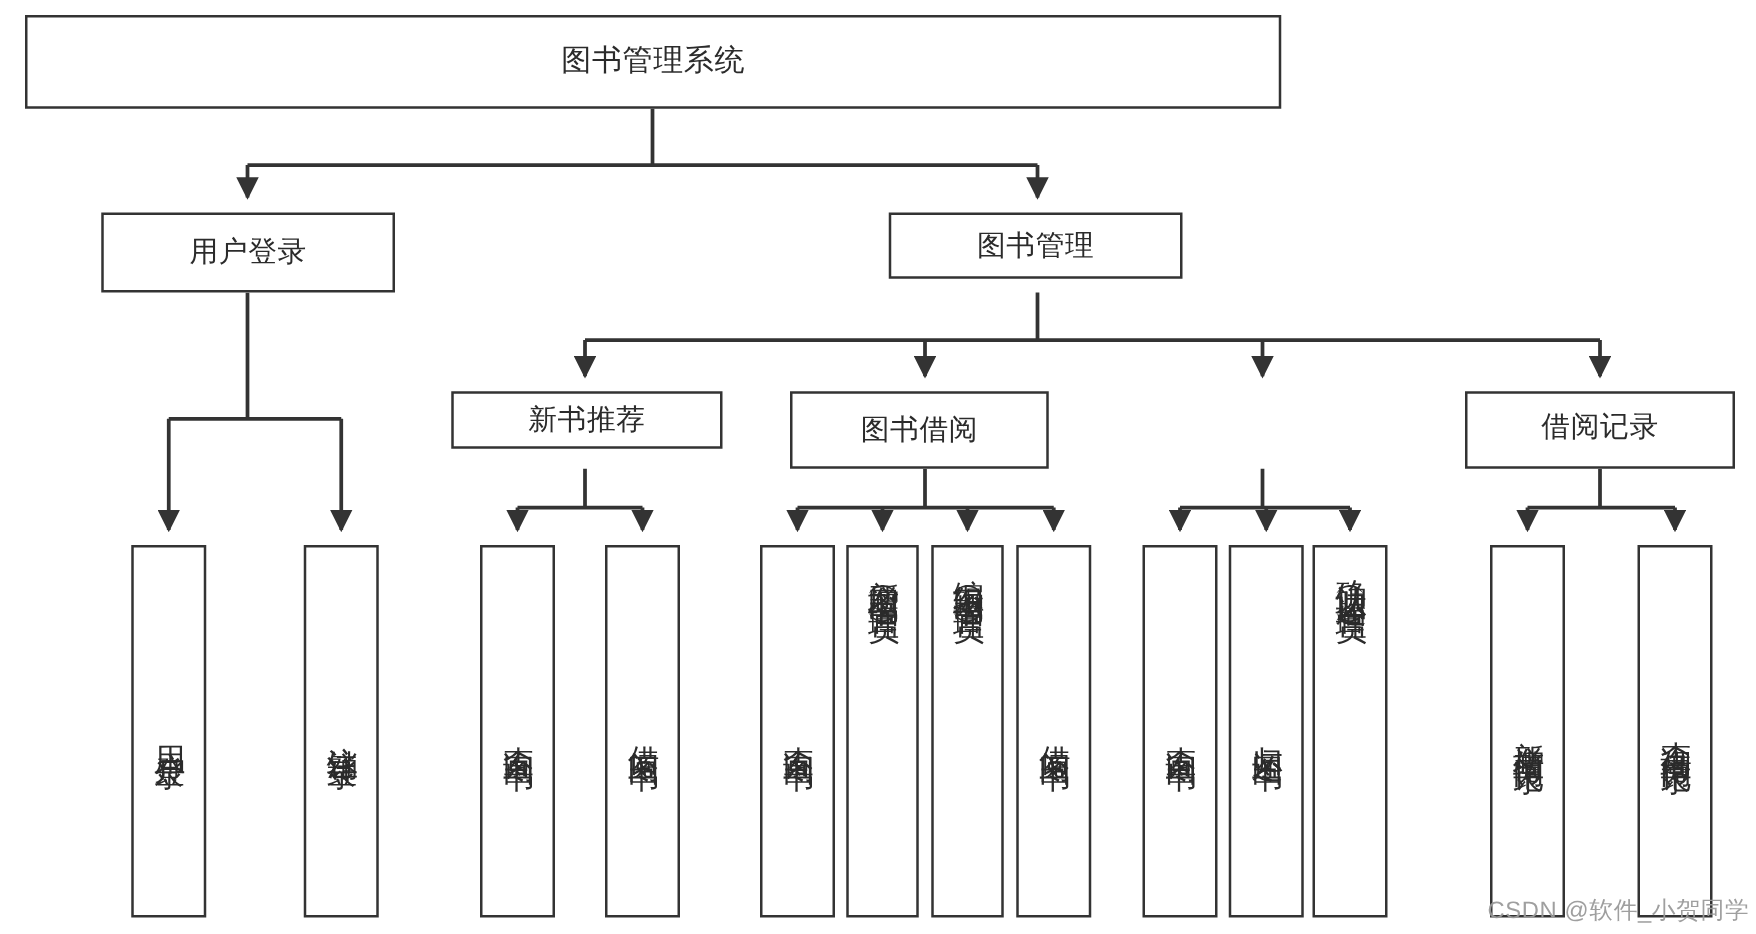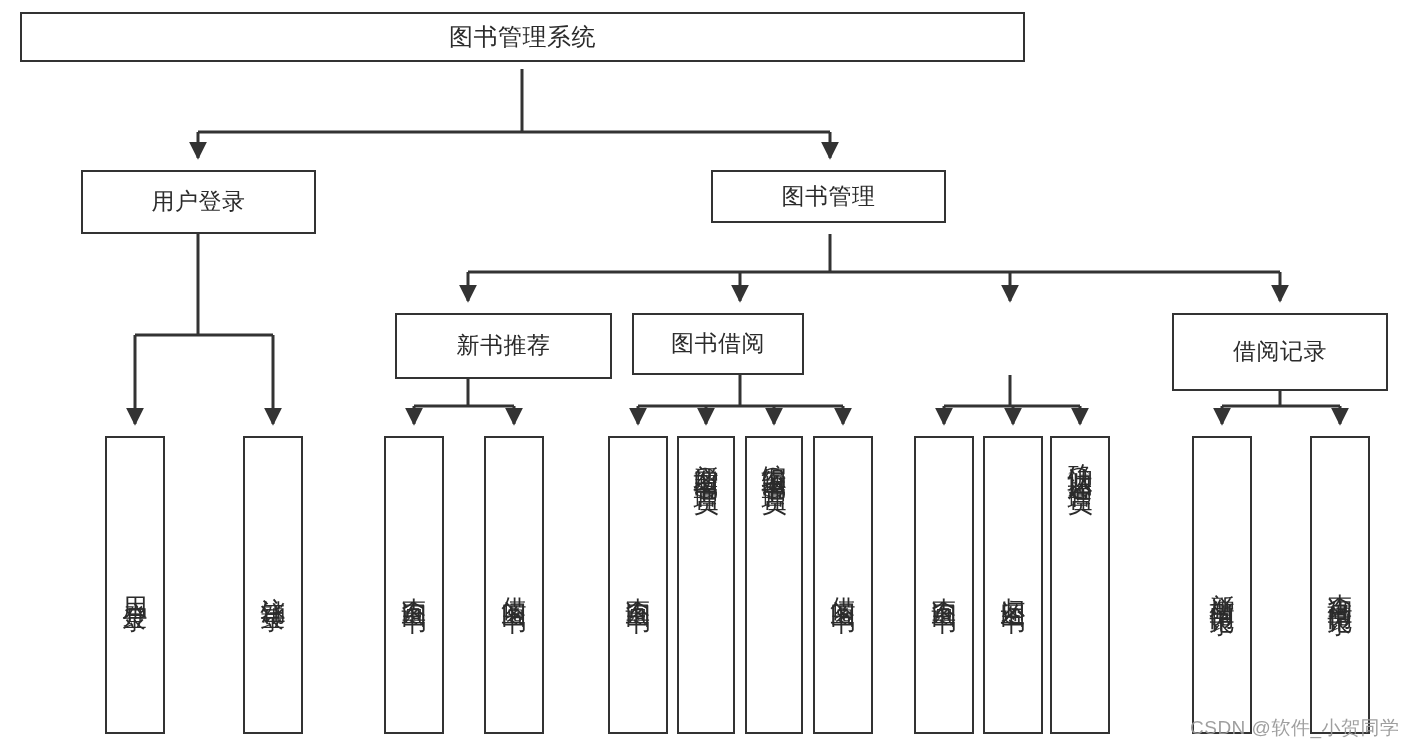--- a/index.html
+++ b/index.html
@@ -126,42 +126,42 @@
       <path d="M 1013 406 L 1013 424" marker-end="url(#arrow)"></path>
       <path d="M 1080 406 L 1080 424" marker-end="url(#arrow)"></path>
 
       <path d="M 1280 375 L 1280 406"></path>
       <path d="M 1222 406 L 1340 406"></path>
       <path d="M 1222 406 L 1222 424" marker-end="url(#arrow)"></path>
       <path d="M 1340 406 L 1340 424" marker-end="url(#arrow)"></path>
     </g>
   </svg>
 
-  <div class="node horiz root" style="left:20px; top:12px; width:1005px; height:50px;">
+  <div class="node horiz root" style="left:20px; top:12px; width:1005px; height:75px;">
     <span>图书管理系统</span>
   </div>
 
   <div class="node horiz" style="left:81px; top:170px; width:235px; height:64px;">
     <span>用户登录</span>
   </div>
 
   <div class="node horiz" style="left:711px; top:170px; width:235px; height:53px;">
     <span>图书管理</span>
   </div>
 
-  <div class="node horiz" style="left:361px; top:313px; width:217px; height:66px;margin-left:34px;">
+  <div class="node horiz" style="left:361px; top:313px; width:217px; height:46px;">
     <span>新书推荐</span>
   </div>
 
-  <div class="node horiz" style="left:632px; top:313px; width:172px; height:62px;">
+  <div class="node horiz" style="left:632px; top:313px; width:207px; height:62px;">
     <span>图书借阅</span>
   </div>
 
 
-  <div class="node horiz" style="left:1172px; top:313px; width:216px; height:78px;">
+  <div class="node horiz" style="left:1172px; top:313px; width:216px; height:62px;font-family:Liberation Mono, monospace;">
     <span>借阅记录</span>
   </div>
 
   <div class="node leaf" style="left:105px; top:436px; width:60px; height:298px;">
     <div class="leaf-inner">
       <span class="leaf-text">用户登录</span>
     </div>
   </div>
 
   <div class="node leaf" style="left:243px; top:436px; width:60px; height:298px;">

